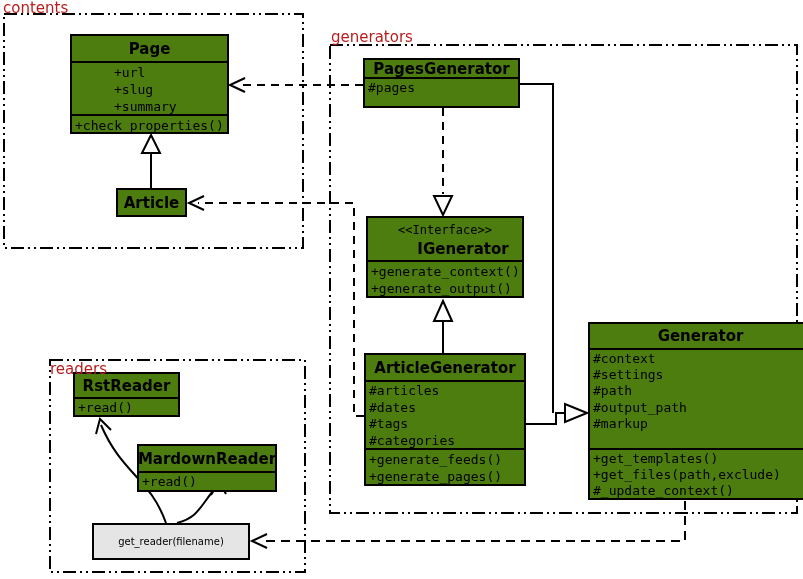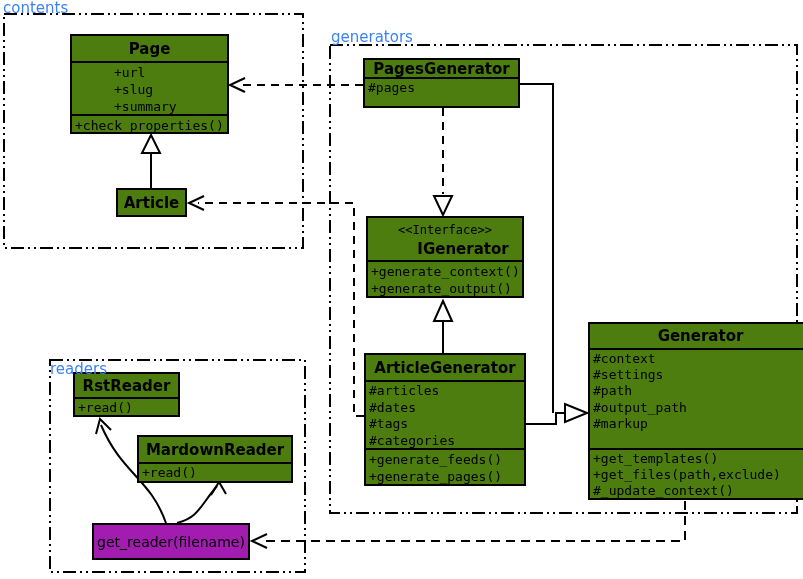--- a/index.html
+++ b/index.html
@@ -2,21 +2,21 @@
 <html><head>
 <meta charset="utf-8">
 <style>
   html,body{margin:0;padding:0;background:#fff;}
   #stage{
     position:relative;width:803px;height:579px;background:#ffffff;
     font-family:"DejaVu Sans",sans-serif;color:#000;overflow:hidden;
   }
   #wires{position:absolute;left:0;top:0;z-index:1;}
   .pkg-label{
-    position:absolute;z-index:3;font-size:15px;color:#3b82f6;line-height:15px;
+    position:absolute;z-index:3;font-size:15px;color:#b91c1c;line-height:15px;
   }
   .cls{
     position:absolute;z-index:2;background:#4d7c0f;border:2px solid #000;
     box-sizing:border-box;
   }
   .cls-title{
     font-weight:bold;text-align:center;font-size:15px;
     display:flex;align-items:center;justify-content:center;
     box-sizing:border-box;
   }
@@ -26,23 +26,23 @@
   }
   .cls-head2{box-sizing:border-box;padding-top:3px;}
   .cls-head2 .big{font-weight:bold;text-align:center;font-size:15px;line-height:20px;padding-left:36px;}
   .cls-sec{
     border-top:2px solid #000;box-sizing:border-box;
     font-family:"DejaVu Sans Mono",monospace;font-size:13px;
     padding:1px 0 0 3px;overflow:hidden;
   }
   .member{white-space:nowrap;}
   .plain-box{
-    position:absolute;z-index:2;background:#a21caf;border:2px solid #000;
+    position:absolute;z-index:2;background:#e5e5e5;border:2px solid #000;
     box-sizing:border-box;display:flex;align-items:center;justify-content:center;
-    font-size:14px;
+    font-size:10px;
   }
 </style>
 </head>
 <body>
 
 <div id="stage">
 
   <svg id="wires" width="803" height="579" viewBox="0 0 803 579">
 
     <rect x="4" y="14" width="299" height="234" fill="none" stroke="#000" stroke-width="2" stroke-dasharray="13 4 2 4 2 4"></rect>
@@ -146,21 +146,21 @@
     </div>
   </div>
 
   <div class="cls" style="left:73px;top:372px;width:107px;height:45px;">
     <div class="cls-title" style="height:23px;">RstReader</div>
     <div class="cls-sec" style="height:18px;line-height:15px;">
       <div class="member">+read()</div>
     </div>
   </div>
 
-  <div class="cls" style="left:137px;top:435px;width:156px;height:48px;">
+  <div class="cls" style="left:137px;top:444px;width:140px;height:48px;">
     <div class="cls-title" style="height:25px;">MardownReader</div>
     <div class="cls-sec" style="height:19px;line-height:16px;">
       <div class="member">+read()</div>
     </div>
   </div>
 
   <div class="plain-box" style="left:92px;top:523px;width:158px;height:37px;">
     <span>get_reader(filename)</span>
   </div>
 

